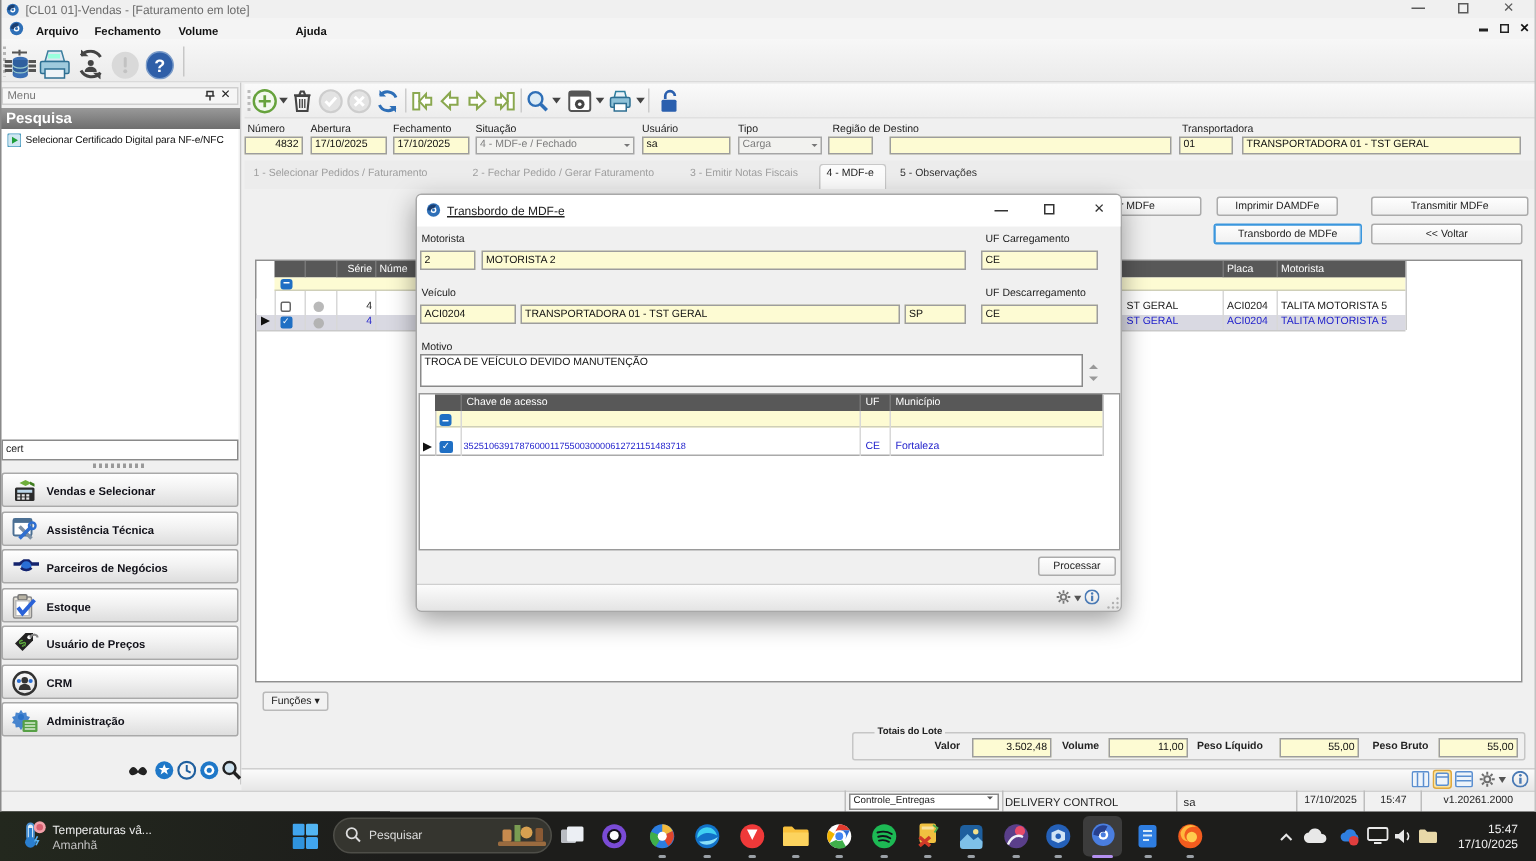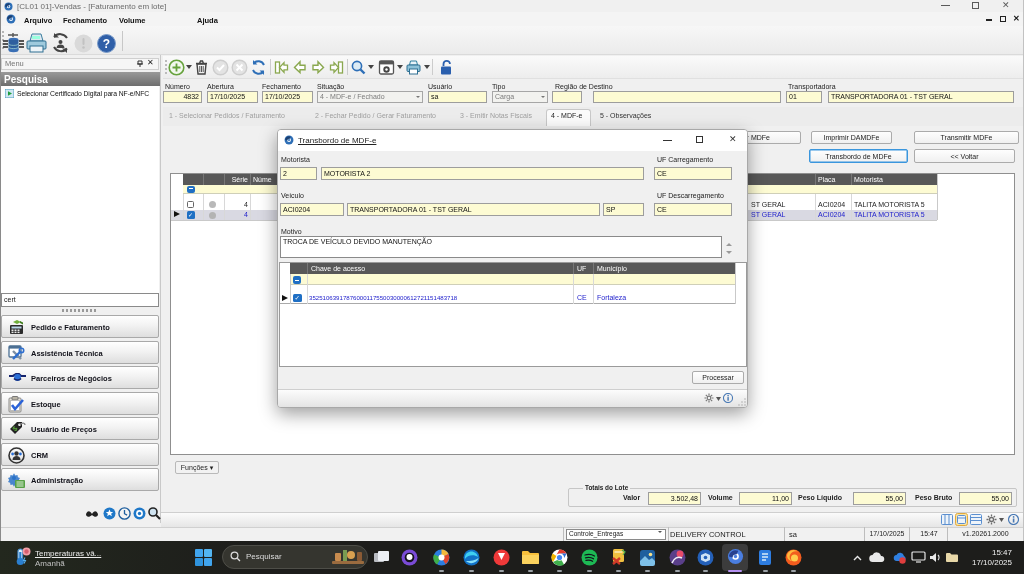--- a/index.html
+++ b/index.html
@@ -111,21 +111,21 @@
       <rect x="3.5" y="7.5" width="10" height="2" fill="#bcd7ea"></rect>
       <g fill="#e8e8e8">
         <rect x="3.5" y="10.5" width="2" height="1.5"></rect>
         <rect x="6.5" y="10.5" width="2" height="1.5"></rect>
         <rect x="9.5" y="10.5" width="2" height="1.5"></rect>
         <rect x="3.5" y="12.6" width="2" height="1.5"></rect>
         <rect x="6.5" y="12.6" width="2" height="1.5"></rect>
         <rect x="9.5" y="12.6" width="2" height="1.5"></rect>
       </g>
     </svg>
-  <span>Pedido e Faturamento</span>
+  <span>Vendas e Selecionar</span>
   </div>
 <div class="navbtn" style="top:340.5px">
   <svg width="18" height="17" viewBox="0 0 18 17">
       <rect x="1" y="1" width="12" height="11" rx="1" fill="#fff" stroke="#4b6f93" stroke-width="1.3"></rect>
       <rect x="1" y="1" width="12" height="2.6" fill="#4b6f93"></rect>
       <path d="M5 6l8 8" stroke="#7d90a5" stroke-width="2.4"></path>
       <path d="M13 6 5 14" stroke="#2f6fd0" stroke-width="2.4"></path>
       <circle cx="13.5" cy="5.5" r="2.2" fill="none" stroke="#2f6fd0" stroke-width="1.6"></circle>
     </svg>
   <span>Assistência Técnica</span>
@@ -411,21 +411,21 @@
 <div class="a" style="left:0;top:541px;width:260px;height:33px;background:linear-gradient(90deg,#23281e,#1d1d1b);"></div>
 
 <svg class="a" style="left:15px;top:547px" width="16" height="19" viewBox="0 0 16 19">
     <rect x="3" y="2" width="4.6" height="11" rx="2.3" fill="#dff0fa" stroke="#4a90d0" stroke-width="1.2"></rect>
     <rect x="4.2" y="5" width="2.2" height="7" fill="#2a7fd0"></rect>
     <circle cx="5.3" cy="14.5" r="3.6" fill="#2a7fd0"></circle>
     <circle cx="11.5" cy="4.5" r="4" fill="#f2a0a8"></circle>
     <circle cx="11.5" cy="4.5" r="2.2" fill="#d85f70"></circle>
     <path d="M10 10.5l-1.5 3h2l-1.5 3" stroke="#58b0f0" stroke-width="1.1" fill="none"></path>
   </svg>
-<div class="a" style="left:35px;top:549px;font-size:8px;color:#ededed;text-decoration:underline;">Temperaturas vâ...</div>
+<div class="a" style="left:35px;top:549px;font-size:8px;color:#ededed;">Temperaturas vâ...</div>
 <div class="a" style="left:35px;top:559px;font-size:8px;color:#c0c0c0;">Amanhã</div>
 
 <svg class="a" style="left:195px;top:549px" width="17" height="17" viewBox="0 0 17 17">
     <g fill="#41a5ee">
       <rect x="0" y="0" width="8" height="8" rx="1"></rect>
       <rect x="9" y="0" width="8" height="8" rx="1" fill="#53b5f2"></rect>
       <rect x="0" y="9" width="8" height="8" rx="1" fill="#2f93dd"></rect>
       <rect x="9" y="9" width="8" height="8" rx="1"></rect>
     </g>
   </svg>

